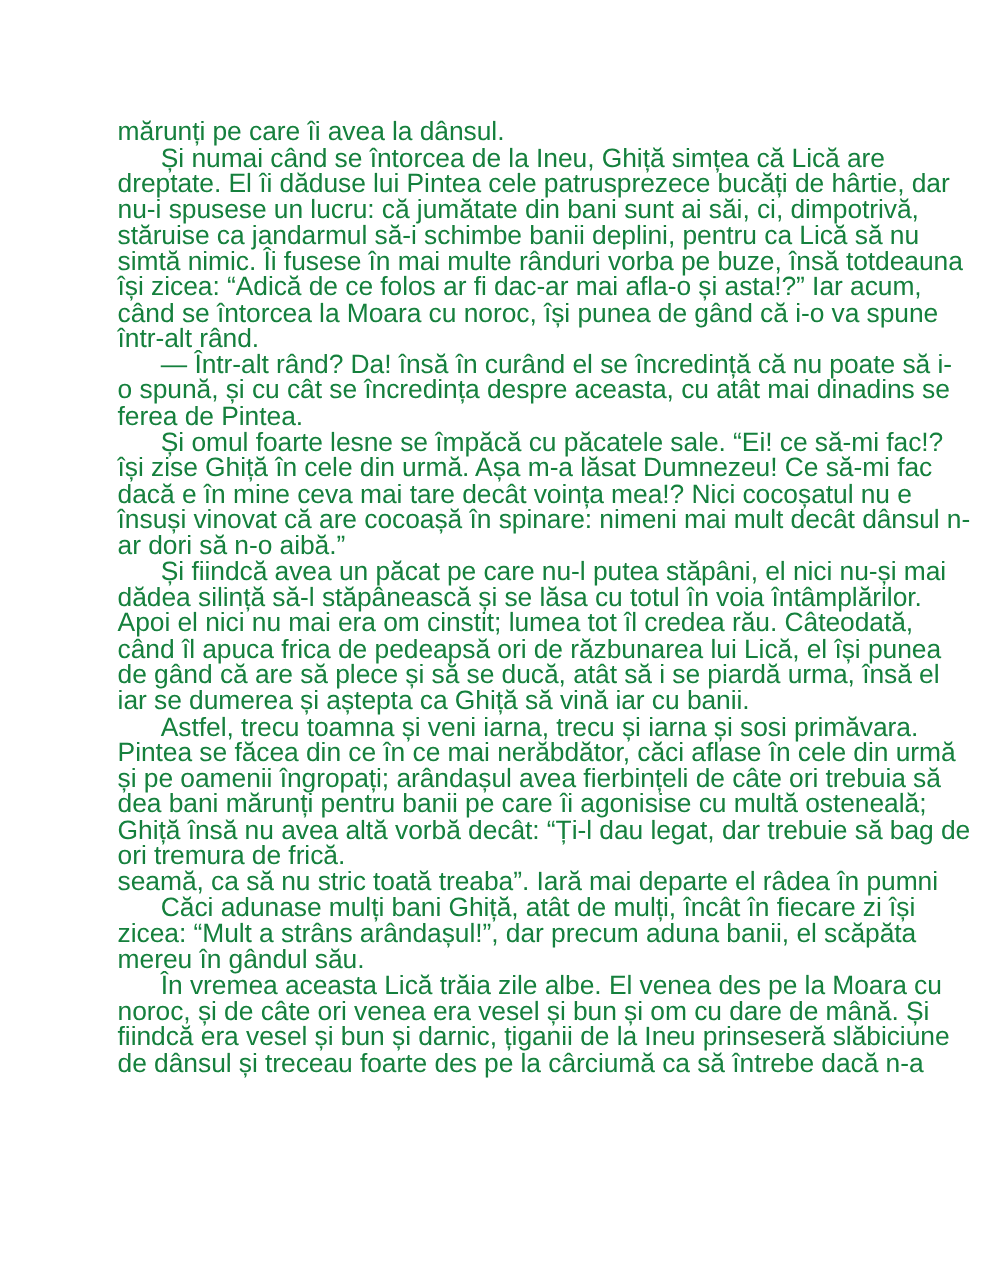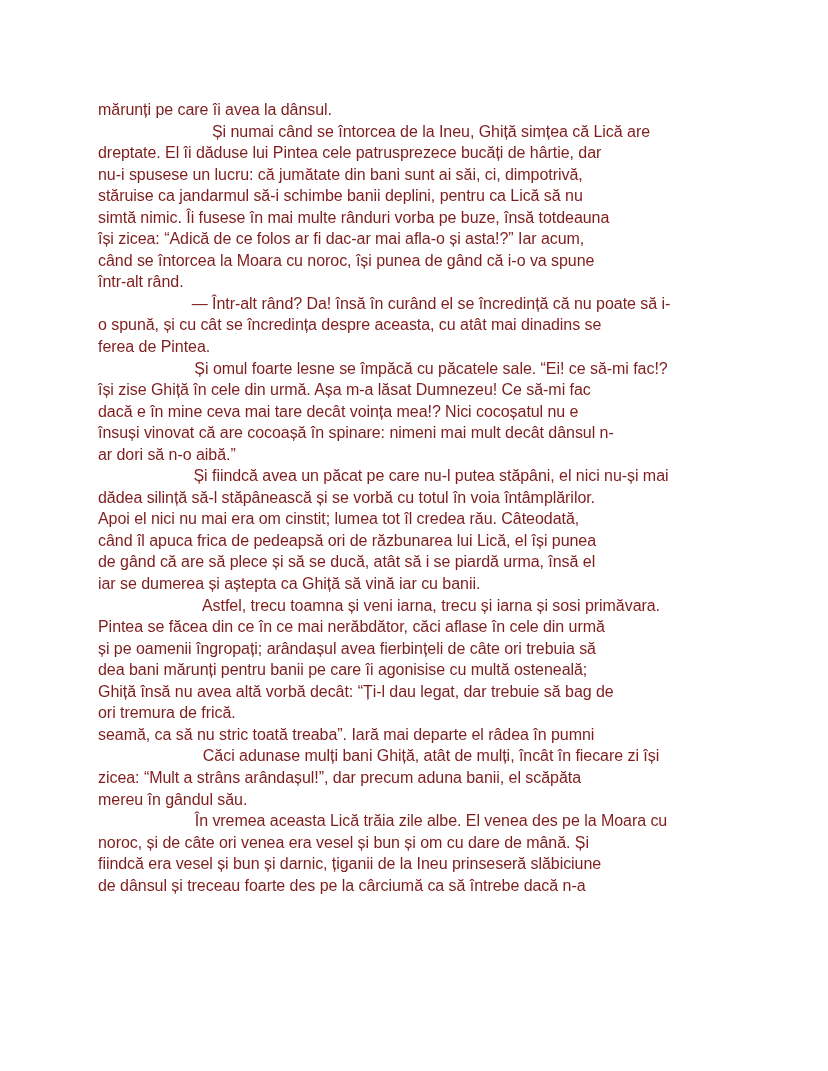--- a/index.html
+++ b/index.html
@@ -12,23 +12,23 @@
       height: 1071px;
       position: relative;
       overflow: hidden;
     }
     .page {
       position: absolute;
       left: 98px;
       top: 99px;
       width: 630px;
       font-family: "Liberation Sans", sans-serif;
-      font-size: 16px;
+      font-size: 22px;
       line-height: 21.55px;
-      color: #7f1d1d;
+      color: #15803d;
       letter-spacing: -0.05px;
     }
     .line {
       display: block;
       white-space: nowrap;
       height: 21.55px;
     }
     .line.indent {
       padding-left: 36px;
       text-align: center;
@@ -63,21 +63,21 @@
   <div class="paragraph">
     <span class="line indent">Și omul foarte lesne se împăcă cu păcatele sale. “Ei! ce să-mi fac!?</span>
     <span class="line">își zise Ghiță în cele din urmă. Așa m-a lăsat Dumnezeu! Ce să-mi fac</span>
     <span class="line">dacă e în mine ceva mai tare decât voința mea!? Nici cocoșatul nu e</span>
     <span class="line">însuși vinovat că are cocoașă în spinare: nimeni mai mult decât dânsul n-</span>
     <span class="line">ar dori să n-o aibă.”</span>
   </div>
 
   <div class="paragraph">
     <span class="line indent">Și fiindcă avea un păcat pe care nu-l putea stăpâni, el nici nu-și mai</span>
-    <span class="line">dădea silință să-l stăpânească și se vorbă cu totul în voia întâmplărilor.</span>
+    <span class="line">dădea silință să-l stăpânească și se lăsa cu totul în voia întâmplărilor.</span>
     <span class="line">Apoi el nici nu mai era om cinstit; lumea tot îl credea rău. Câteodată,</span>
     <span class="line">când îl apuca frica de pedeapsă ori de răzbunarea lui Lică, el își punea</span>
     <span class="line">de gând că are să plece și să se ducă, atât să i se piardă urma, însă el</span>
     <span class="line">iar se dumerea și aștepta ca Ghiță să vină iar cu banii.</span>
   </div>
 
   <div class="paragraph">
     <span class="line indent">Astfel, trecu toamna și veni iarna, trecu și iarna și sosi primăvara.</span>
     <span class="line">Pintea se făcea din ce în ce mai nerăbdător, căci aflase în cele din urmă</span>
     <span class="line">și pe oamenii îngropați; arândașul avea fierbințeli de câte ori trebuia să</span>

